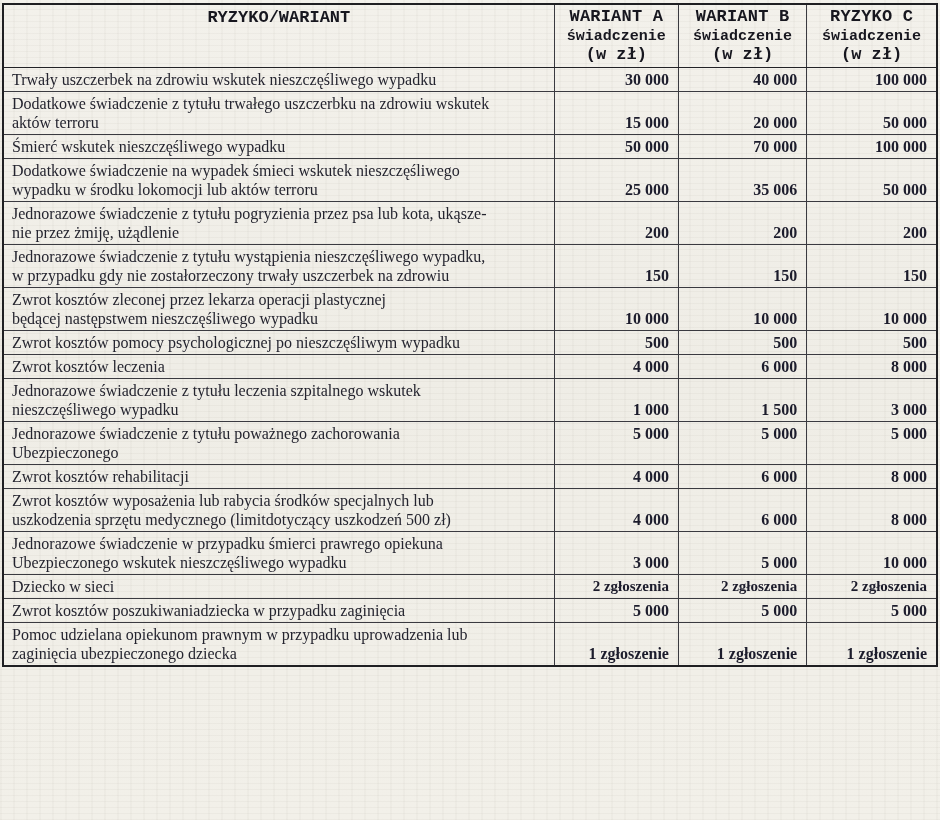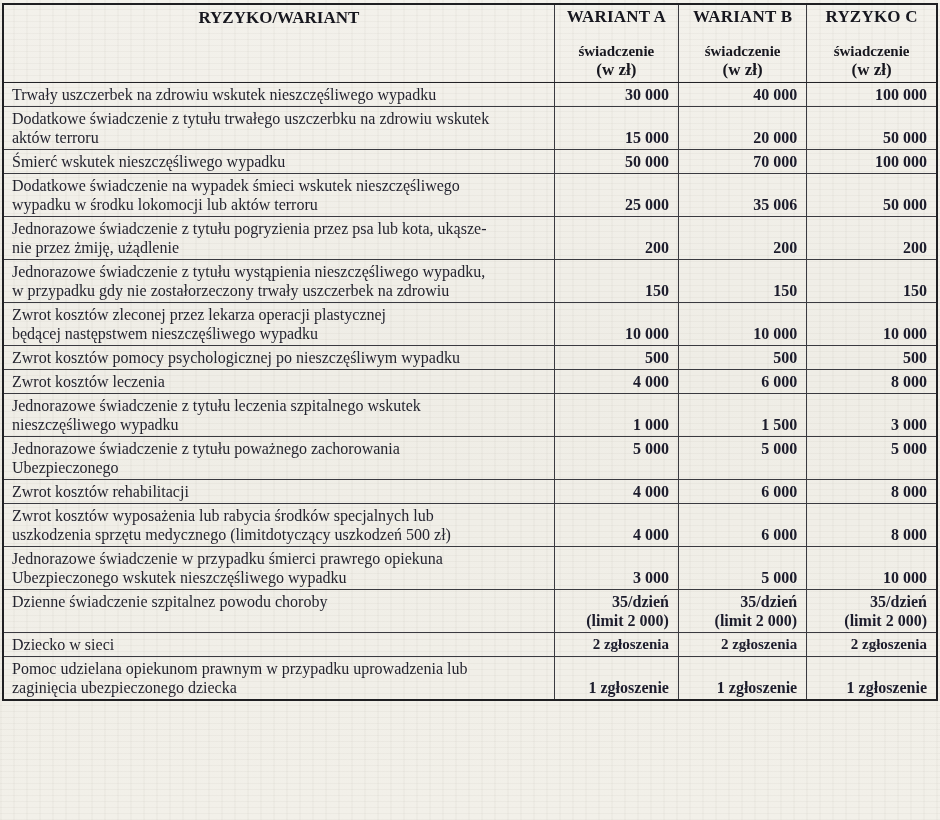--- a/index.html
+++ b/index.html
@@ -38,23 +38,24 @@
   }
 
   
   thead th {
     border-bottom: 1.6px solid #222226;
     vertical-align: top;
     text-align: center;
     padding: 2px 2px 3px 2px;
     font-weight: bold;
     color: #17171f;
+    font-family: Liberation Mono, monospace;
   }
   .variant-name { display: block; font-size: 17px; line-height: 20px; letter-spacing: .2px; }
-  .variant-sub  { display: block; font-size: 15px; line-height: 19px; margin-top: 15px; }
+  .variant-sub  { display: block; font-size: 15px; line-height: 19px; }
   .variant-unit { display: block; font-size: 17px; line-height: 18px; }
   .risk-title   { display: block; font-size: 17px; line-height: 20px; padding-top: 1px; }
 
   
   td.cell-label {
     font-size: 16px;
     line-height: 19px;
     padding: 2px 6px 2px 8px;
     vertical-align: top;
     white-space: pre-line;
@@ -196,36 +197,33 @@
           <td class="cell-val">6 000</td>
           <td class="cell-val">8 000</td>
         </tr>
         <tr class="v-bottom">
           <td class="cell-label">Jednorazowe świadczenie w przypadku śmierci prawrego opiekuna
 Ubezpieczonego wskutek nieszczęśliwego wypadku</td>
           <td class="cell-val">3 000</td>
           <td class="cell-val">5 000</td>
           <td class="cell-val">10 000</td>
         </tr>
-        <tr class="v-top">
-          <td class="cell-label">Dzienne świadczenie szpitalnez powodu choroby</td>
-          <td class="cell-val">35/dzień
-(limit 2 000)</td>
-          <td class="cell-val">35/dzień
-(limit 2 000)</td>
-          <td class="cell-val">35/dzień
-(limit 2 000)</td>
-        </tr>
         <tr class="v-bottom small">
           <td class="cell-label">Dziecko w sieci</td>
           <td class="cell-val">2 zgłoszenia</td>
           <td class="cell-val">2 zgłoszenia</td>
           <td class="cell-val">2 zgłoszenia</td>
         </tr>
         <tr class="v-bottom">
+          <td class="cell-label">Zwrot kosztów poszukiwaniadziecka w przypadku zaginięcia</td>
+          <td class="cell-val">5 000</td>
+          <td class="cell-val">5 000</td>
+          <td class="cell-val">5 000</td>
+        </tr>
+        <tr class="v-bottom">
           <td class="cell-label">Pomoc udzielana opiekunom prawnym w przypadku uprowadzenia lub
 zaginięcia ubezpieczonego dziecka</td>
           <td class="cell-val">1 zgłoszenie</td>
           <td class="cell-val">1 zgłoszenie</td>
           <td class="cell-val">1 zgłoszenie</td>
         </tr>
       </tbody>
 
   </table>
 </div>

